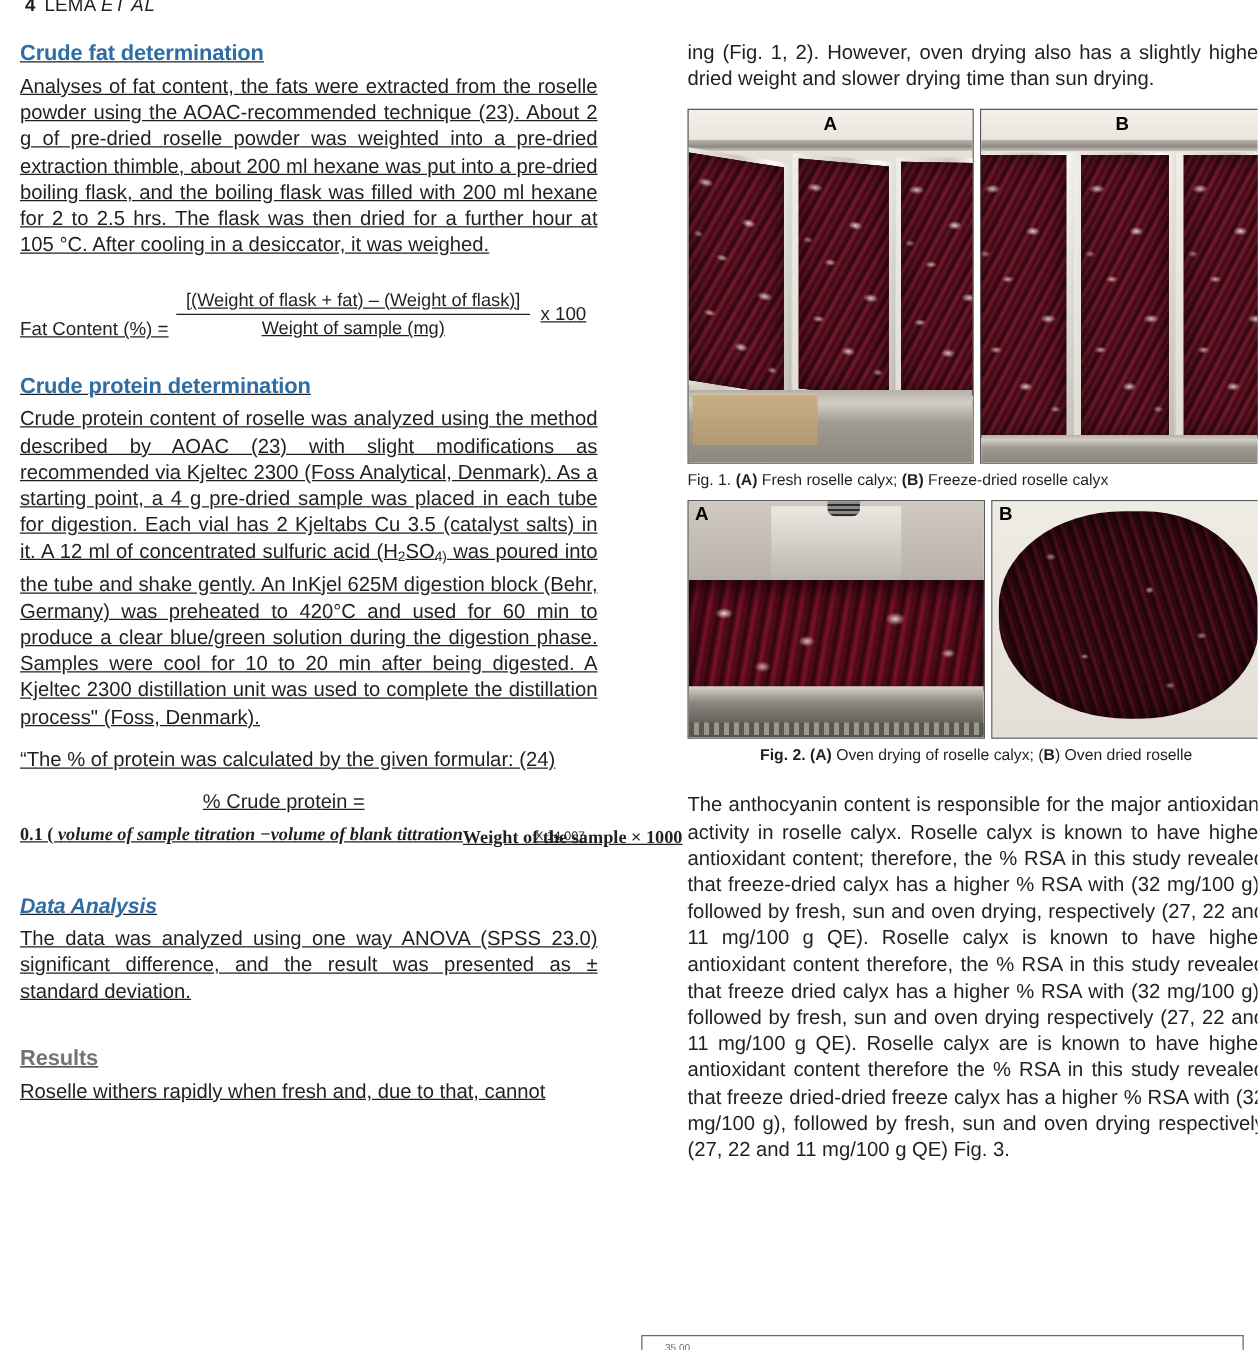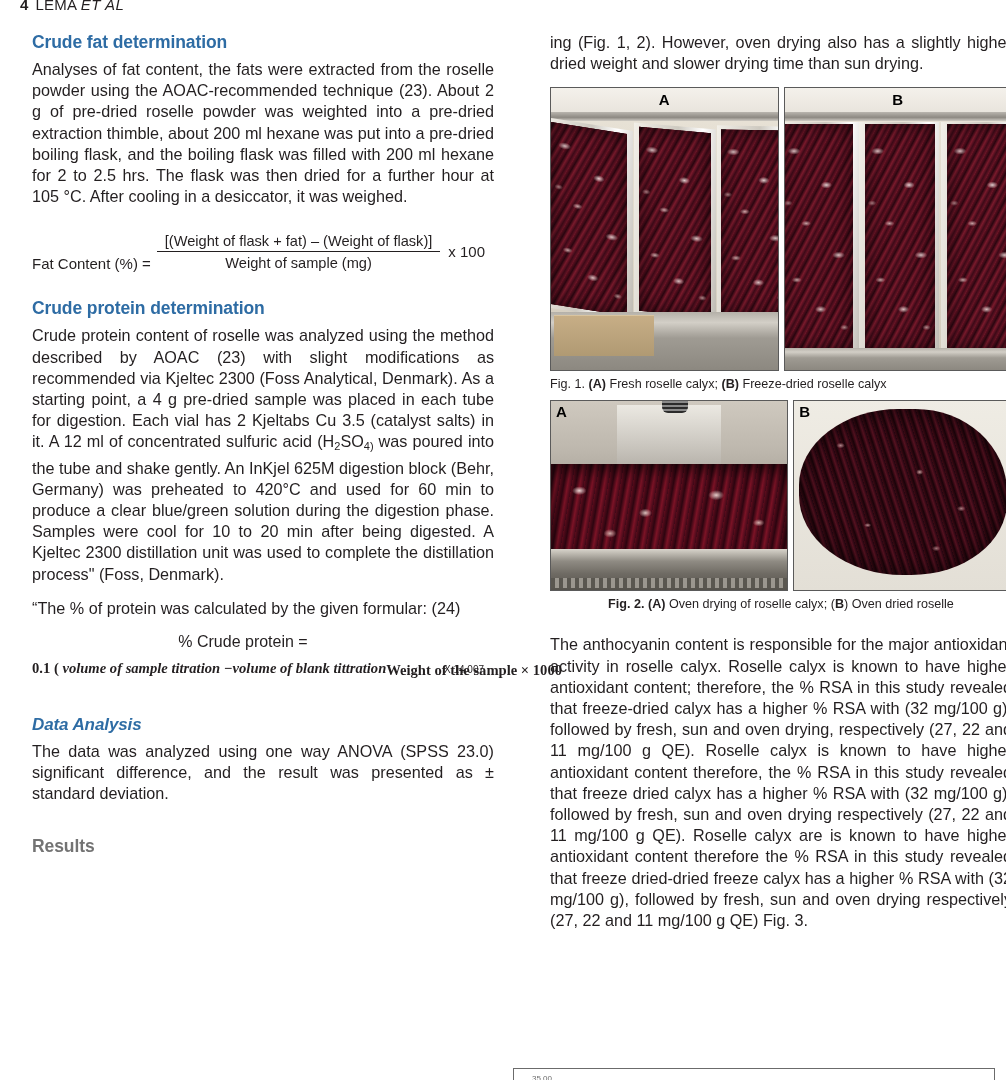--- a/index.html
+++ b/index.html
@@ -43,21 +43,21 @@
     font-style: italic;
     letter-spacing: .5px;
   }
 
   
   .col {
     position: absolute;
     top: 32px;
     width: 462px;
   }
-  .col-left  { left: 32px; }
+  .col-left  { left: 16px; text-decoration: underline; }
   .col-right { left: 510px; margin-left: 40px; }
 
   h2.sec {
     margin: 0 0 6px 0;
     font-size: 17.5px;
     font-weight: bold;
     color: #2e6ca4;
     letter-spacing: -0.1px;
   }
   h2.sec.green {
@@ -369,20 +369,21 @@
     </div>
 
     <div class="spacer-lg"></div>
 
     <h2 class="sec ital">Data Analysis</h2>
     <p class="body">The data was analyzed using one way ANOVA (SPSS 23.0) significant difference, and the result was presented as ± standard deviation.</p>
 
     <div class="spacer-md"></div>
 
     <h2 class="sec green">Results</h2>
+    <p class="body last">Roselle withers rapidly when fresh and, due to that, cannot</p>
   </div>
 
   <div class="col col-right">
 
     <p class="body">ing (Fig. 1, 2). However, oven drying also has a slightly higher dried weight and slower drying time than sun drying.</p>
 
     <div class="figrow">
       <div class="figbox" style="width:232px;height:282px;">
         <div class="fig1">
           <div class="wallband"></div>

